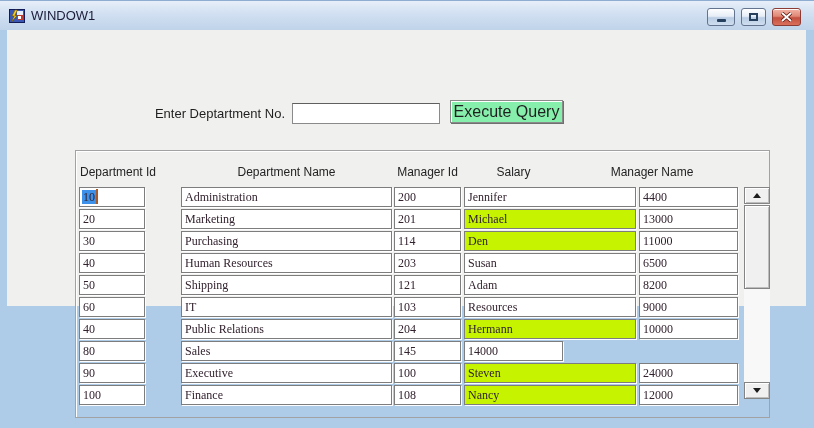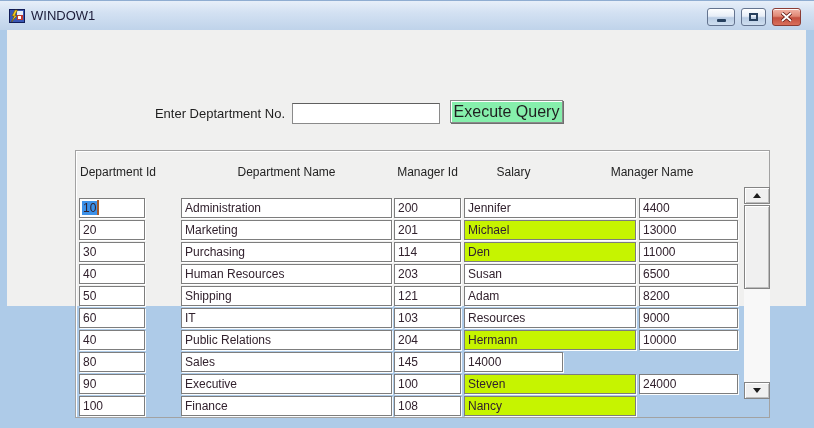--- a/index.html
+++ b/index.html
@@ -45,21 +45,21 @@
     border:1px solid #a2a2a2; box-shadow:inset 1px 1px 0 #ffffff; }
 
   .headers { display:flex; margin-top:14px; height:17px; font-size:12px; color:#232323; }
   .h { white-space:nowrap; overflow:visible; }
   .h1 { margin-left:2px; width:80px; text-align:center; }
   .h2 { margin-left:23px; width:211px; text-align:center; }
   .h3 { margin-left:2px;  width:67px;  text-align:center; }
   .h4 { margin-left:3px;  width:172px; text-align:center; }
   .h5 { margin-left:3px;  width:99px;  text-align:center; }
 
-  .rows { margin-top:16px; }
+  .rows { margin-top:5px;font-family:Liberation Serif, serif; }
   .row { display:flex; height:20px; margin-bottom:2px; }
   .cell { background:#fff; border:1px solid #7d7d7d;
     box-shadow:1px 1px 0 rgba(255,255,255,.95);
     font-size:12px; color:#32222e; line-height:18px; padding:0 1px 0 2px;
     white-space:nowrap; overflow:hidden; }
   .c1 { margin-left:3px;  width:66px; }
   .c2 { margin-left:36px; width:211px; }
   .c3 { margin-left:2px;  width:67px; }
   .c4 { margin-left:3px;  width:172px; }
   .c5 { margin-left:3px;  width:99px; }
@@ -195,20 +195,21 @@
     <div class="cell c2"><span class="val">Executive</span></div>
     <div class="cell c3"><span class="val">100</span></div>
     <div class="cell c4 hl"><span class="val">Steven</span></div>
     <div class="cell c5"><span class="val">24000</span></div>
   </div>
             <div class="row">
     <div class="cell c1"><span class="val">100</span></div>
     <div class="cell c2"><span class="val">Finance</span></div>
     <div class="cell c3"><span class="val">108</span></div>
     <div class="cell c4 hl"><span class="val">Nancy</span></div>
+    <div class="cell c5"><span class="val">12000</span></div>
   </div>
           </div>
 
         <div class="scrollbar">
           <div class="sb-btn">
             <span class="tri-up"></span>
           </div>
           <div class="sb-track">
             <div class="sb-thumb"></div>
           </div>

